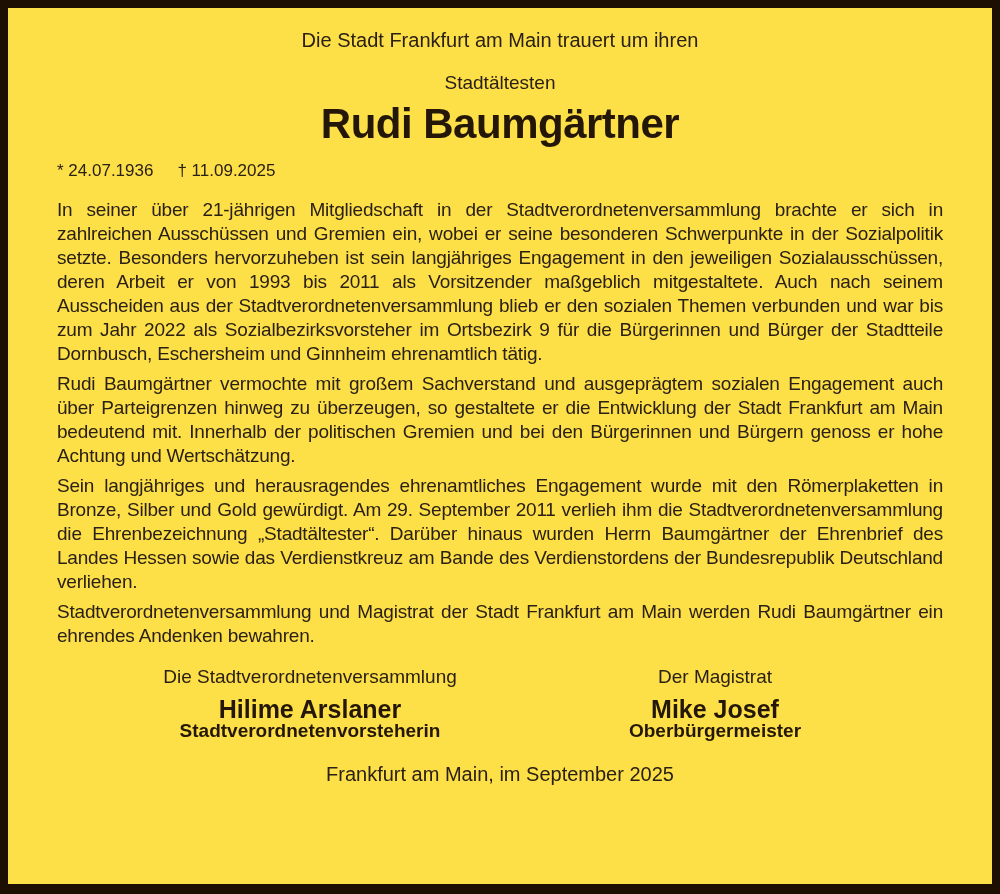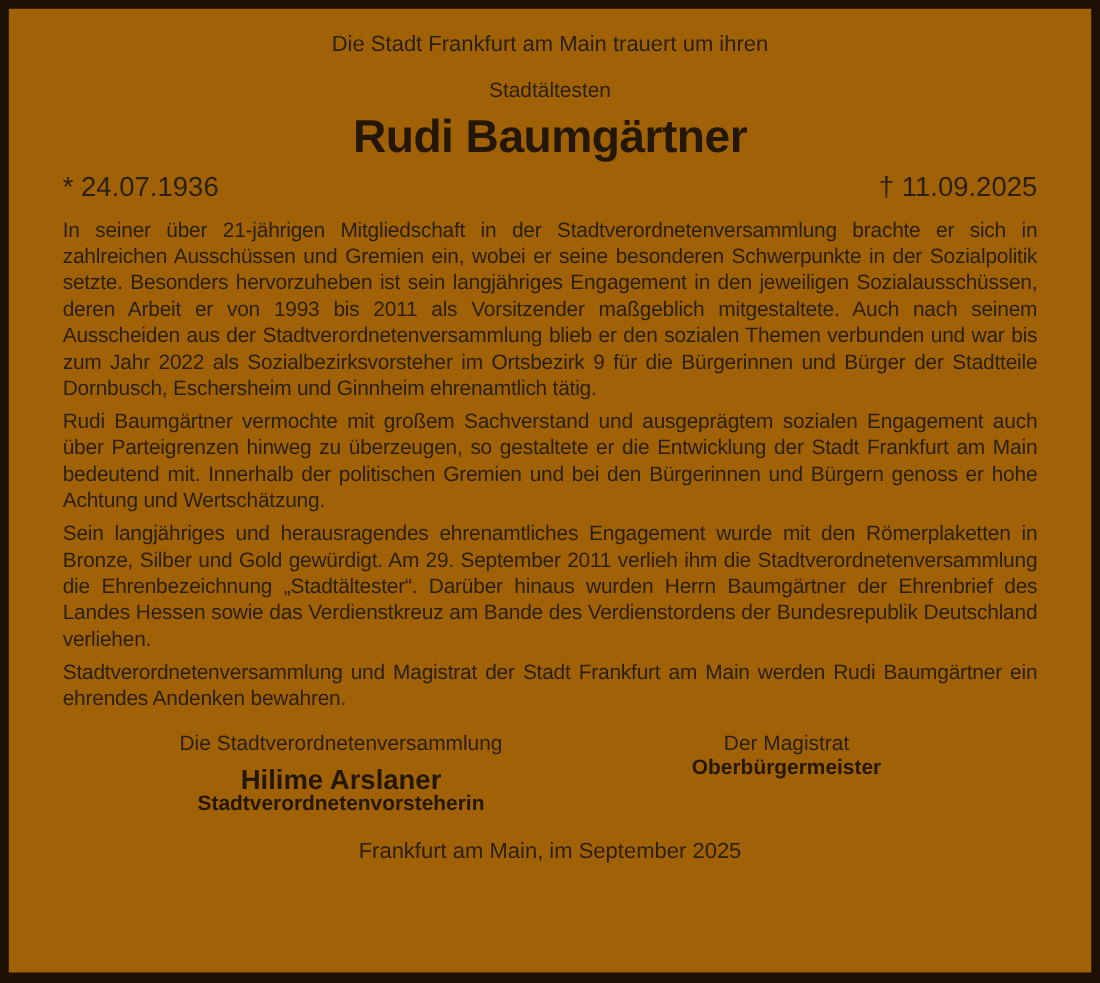--- a/index.html
+++ b/index.html
@@ -39,23 +39,23 @@
     text-align: center;
     font-size: 42px;
     line-height: 48px;
     font-weight: bold;
     color: #241708;
     letter-spacing: -0.5px;
   }
   .dates {
     margin-top: 11px;
     display: flex;
-    justify-content: space-between;
-    gap: 48px;
-    font-size: 25px;
+    justify-content: flex-start;
+    gap: 24px;
+    font-size: 17px;
     line-height: 23px;
   }
   .bodytext { margin-top: 16px; }
   .bodytext p {
     margin: 0 0 6px 0;
     font-size: 19px;
     line-height: 24px;
     text-align: justify;
     letter-spacing: -0.2px;
   }
@@ -93,21 +93,21 @@
   .dateline {
     margin-top: 22px;
     text-align: center;
     font-size: 20px;
     line-height: 23px;
   }
 </style>
 </head>
 <body>
 
-<div class="page" style="border-color: rgb(30, 15, 3); color: rgb(43, 32, 21); background: #a16207;">
+<div class="page" style="border-color: rgb(30, 15, 3); color: rgb(43, 32, 21); background: #fde047;">
   <div class="content">
 
     <div class="intro">Die Stadt Frankfurt am Main trauert um ihren</div>
 
     <div class="honorific">Stadtältesten</div>
 
     <h1 class="name">Rudi Baumgärtner</h1>
 
     <div class="dates">
       <span>* 24.07.1936</span>
@@ -122,20 +122,21 @@
     </div>
 
     <div class="signatures">
       <div class="sig sig-left">
         <div class="org">Die Stadtverordnetenversammlung</div>
         <div class="sname">Hilime Arslaner</div>
         <div class="stitle">Stadtverordnetenvorsteherin</div>
       </div>
       <div class="sig sig-right">
         <div class="org">Der Magistrat</div>
+        <div class="sname">Mike Josef</div>
         <div class="stitle">Oberbürgermeister</div>
       </div>
     </div>
 
     <div class="dateline">Frankfurt am Main, im September 2025</div>
 
   </div>
 </div>
 
 </body></html>

